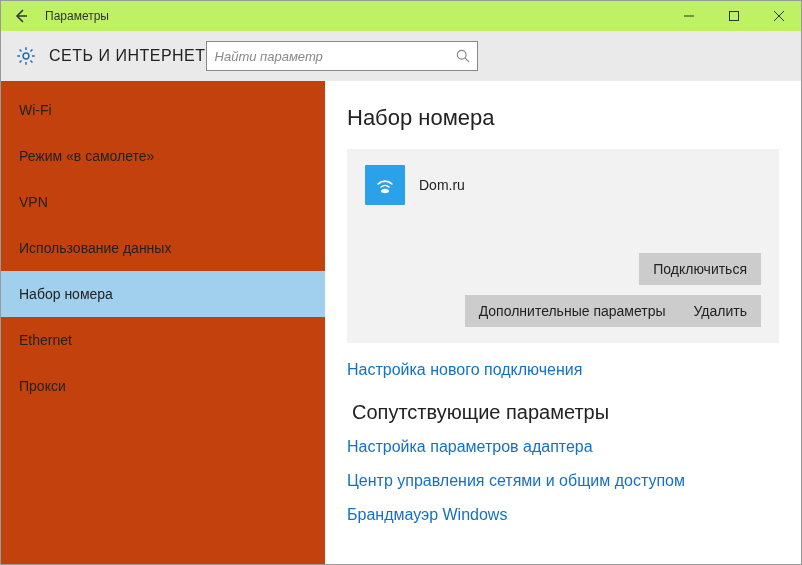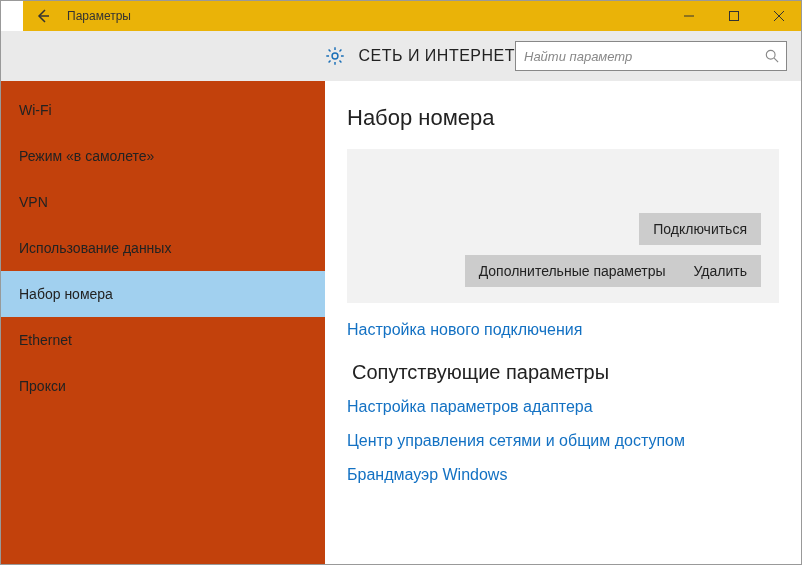--- a/index.html
+++ b/index.html
@@ -1,26 +1,26 @@
 <!DOCTYPE html>
 <html><head>
 <meta charset="utf-8">
 <style>
   * { box-sizing: border-box; margin: 0; padding: 0; }
   html, body { width: 802px; height: 565px; font-family: "Segoe UI", Arial, sans-serif; background: #fff; overflow: hidden; }
   .window { width: 802px; height: 565px; border: 1px solid #999; background: #fff; display: flex; flex-direction: column; }
-  .titlebar { height: 30px; background: #eab308; display: flex; align-items: center; justify-content: space-between; margin-left: 22px; }
+  .titlebar { height: 30px; background: #bef264; display: flex; align-items: center; justify-content: space-between; }
   .tb-left { display: flex; align-items: center; }
   .back-btn { width: 40px; height: 30px; display: flex; align-items: center; justify-content: center; cursor: pointer; }
   .back-btn svg { width: 16px; height: 16px; }
   .win-title { font-size: 12px; color: #333; margin-left: 4px; }
   .win-ctrls { display: flex; }
   .win-ctrl { width: 45px; height: 30px; display: flex; align-items: center; justify-content: center; cursor: pointer; }
   .win-ctrl svg { width: 10px; height: 10px; }
-  .header { height: 50px; background: #eaeaea; display: flex; align-items: center; justify-content: flex-end; padding: 0 14px 0 14px; }
+  .header { height: 50px; background: #eaeaea; display: flex; align-items: center; justify-content: flex-start; padding: 0 14px 0 14px; }
   .hdr-left { display: flex; align-items: center; }
   .gear { width: 22px; height: 22px; margin-right: 12px; display:flex; align-items:center; justify-content:center; }
   .gear svg { width: 22px; height: 22px; }
   .hdr-title { font-size: 16px; letter-spacing: 0.5px; color: #222; }
   .search-wrap { position: relative; }
   .search { width: 272px; height: 30px; border: 1px solid #888; background: #fff; padding: 0 30px 0 8px; font-size: 13px; outline: none; font-style: italic; }
   .search::placeholder { color: #888; }
   .search-icon { position: absolute; right: 8px; top: 50%; transform: translateY(-50%); width: 14px; height: 14px; pointer-events: none; }
   .body { flex: 1; display: flex; overflow: hidden; }
   .sidebar { width: 324px; background: #c2410c; display: flex; flex-direction: column; padding-top: 6px; }
@@ -117,20 +117,32 @@
         </div>
       <div class="side-item">
           <span>Прокси</span>
         </div>
     </div>
 
     <div class="content">
       <h1 class="h-main">Набор номера</h1>
 
       <div class="conn-card">
+        <div class="conn-row">
+          <div class="conn-icon">
+            <svg viewBox="0 0 24 24">
+                <g fill="#fff">
+                  <path d="M5 11a10 10 0 0 1 14 0" stroke="#fff" stroke-width="1.6" fill="none" stroke-linecap="round"></path>
+                  <path d="M8 14a6 6 0 0 1 8 0" stroke="#fff" stroke-width="1.6" fill="none" stroke-linecap="round"></path>
+                  <path d="M8 18c0-1.3 1.8-2.3 4-2.3s4 1 4 2.3-1.8 2.3-4 2.3-4-1-4-2.3z"></path>
+                </g>
+              </svg>
+          </div>
+          <span class="conn-name">Dom.ru</span>
+        </div>
         <div class="btn-row">
           <button class="btn">Подключиться</button>
         </div>
         <div class="btn-row2">
           <button class="btn">Дополнительные параметры</button>
           <button class="btn">Удалить</button>
         </div>
       </div>
 
       <a class="link">Настройка нового подключения</a>

